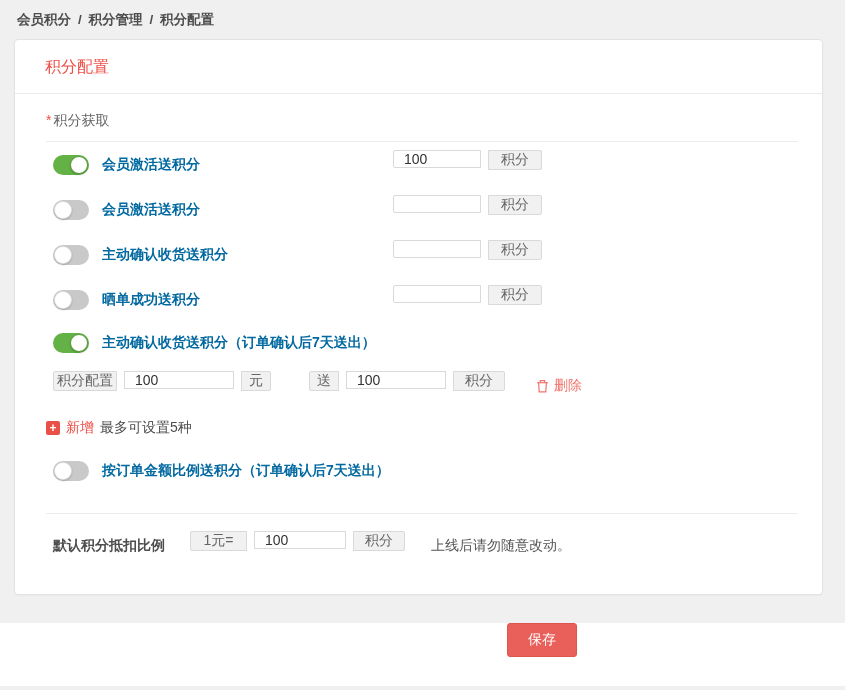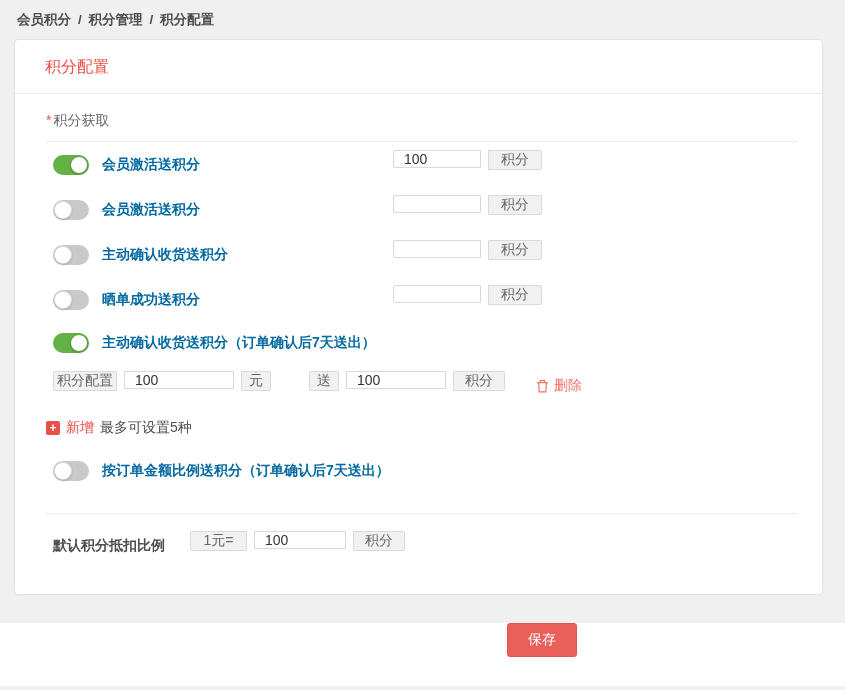--- a/index.html
+++ b/index.html
@@ -235,20 +235,21 @@
     <div class="section2">
       <div class="divider"></div>
 
       <div class="ratio-row">
         <span class="r-label">默认积分抵扣比例</span>
         <span class="igroup">
           <span class="addon w-prefix">1元=</span>
           <input type="text" class="w-ratio" value="100" style="">
           <span class="addon w-unit">积分</span>
         </span>
+        <span class="ratio-note">上线后请勿随意改动。</span>
       </div>
     </div>
 
   </div>
 </div>
 
 <div class="footer-bar">
   <button class="save-button">保存</button>
 </div>
 

